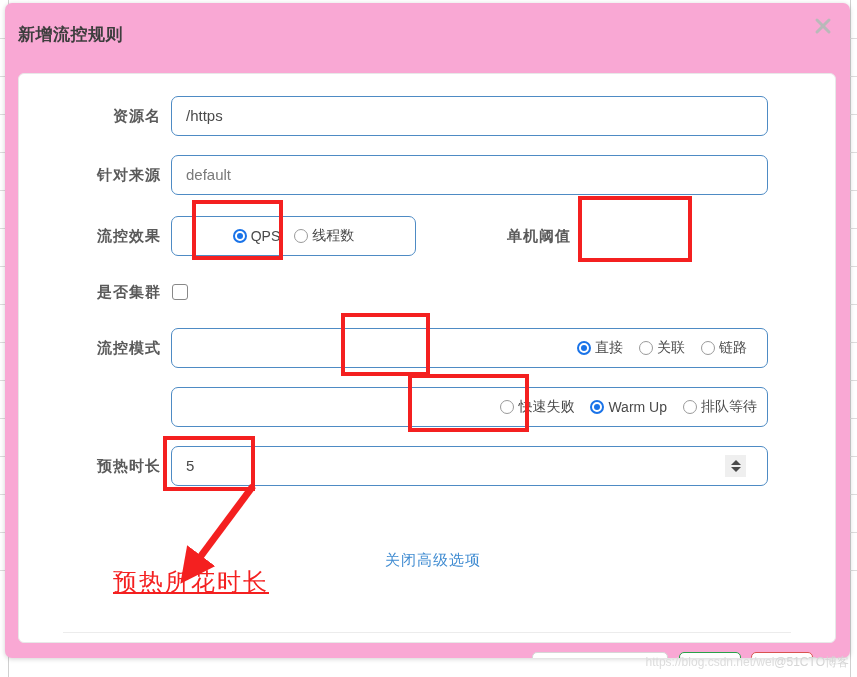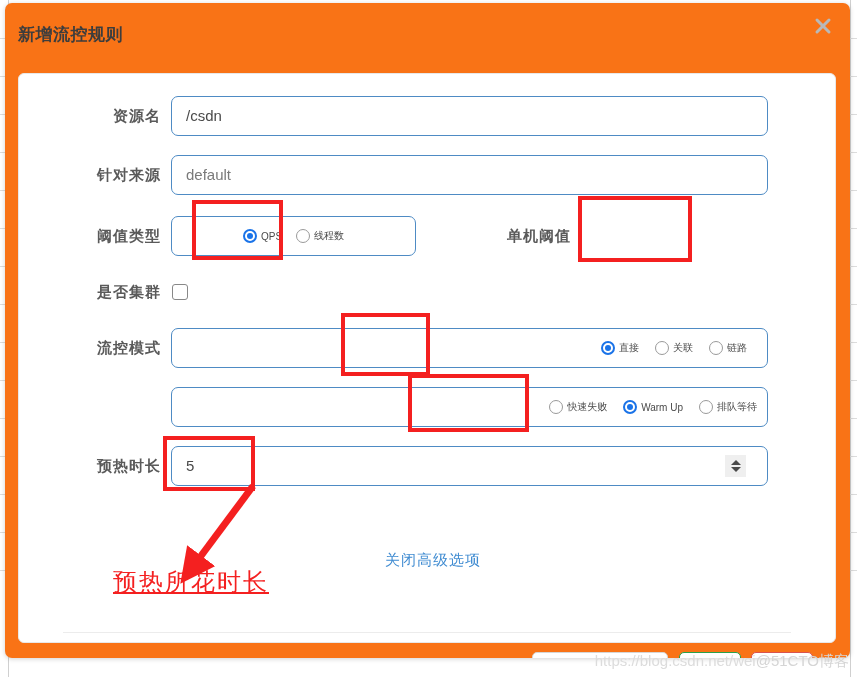--- a/index.html
+++ b/index.html
@@ -48,21 +48,21 @@
     line-height: 6px;
     overflow: hidden;
     white-space: nowrap;
   }
 
   
   .modal {
     position: absolute;
     left: 5px; top: 3px;
     width: 845px; height: 655px;
-    background: #f97316;
+    background: #f9a8d4;
     border-radius: 7px;
     box-shadow: 0 1px 5px rgba(0,0,0,0.18);
     overflow: hidden;
   }
   .modal-header {
     position: absolute;
     left: 0; top: 0; right: 0; height: 70px;
   }
   .modal-title {
     position: absolute;
@@ -131,21 +131,21 @@
     display: flex;
     align-items: center;
     justify-content: center;
     gap: 14px;
     padding: 0 10px;
   }
   .radio-opt {
     display: flex;
     align-items: center;
     gap: 4px;
-    font-size: 10px;
+    font-size: 14px;
     color: #4a4a4a;
     cursor: pointer;
     white-space: nowrap;
   }
   .radio-dot {
     width: 14px; height: 14px;
     border-radius: 50%;
     border: 1px solid #9a9a9a;
     background: #fff;
     display: inline-block;
@@ -244,21 +244,21 @@
   }
   .anno-arrow {
     position: absolute;
     pointer-events: none;
   }
 
   
   .watermark {
     position: absolute;
     right: 8px; bottom: 6px;
-    font-size: 15px;
+    font-size: 12px;
     color: #dcdcdc;
     white-space: nowrap;
     letter-spacing: 0px;
     margin-left: 43px;
   }
   .watermark .wm2 { color: #d5d5d5; }
 </style>
 </head>
 <body>
 
@@ -295,30 +295,30 @@
         <line x1="9" y1="9" x2="21" y2="21" stroke="#b9b9b9" stroke-width="3" stroke-linecap="round"></line>
         <line x1="21" y1="9" x2="9" y2="21" stroke="#b9b9b9" stroke-width="3" stroke-linecap="round"></line>
       </svg>
     </div>
   </div>
 
   <div class="form-card">
 
     <div class="form-row" style="top:22px">
       <div class="form-label" style="left:32px">资源名</div>
-      <div class="input-box" style="left:152px;width:597px">/csdn</div>
+      <div class="input-box" style="left:152px;width:597px">/https</div>
     </div>
 
     <div class="form-row" style="top:81px">
       <div class="form-label" style="left:32px">针对来源</div>
       <div class="input-box placeholder" style="left:152px;width:597px">default</div>
     </div>
 
     <div class="form-row" style="top:142px">
-      <div class="form-label" style="left:32px">阈值类型</div>
+      <div class="form-label" style="left:32px">流控效果</div>
       <div class="radio-group" style="left:152px;width:245px">
         <span class="radio-opt">
           <span class="radio-dot on"></span>
           <span>QPS</span>
         </span>
         <span class="radio-opt">
           <span class="radio-dot"></span>
           <span>线程数</span>
         </span>
       </div>

